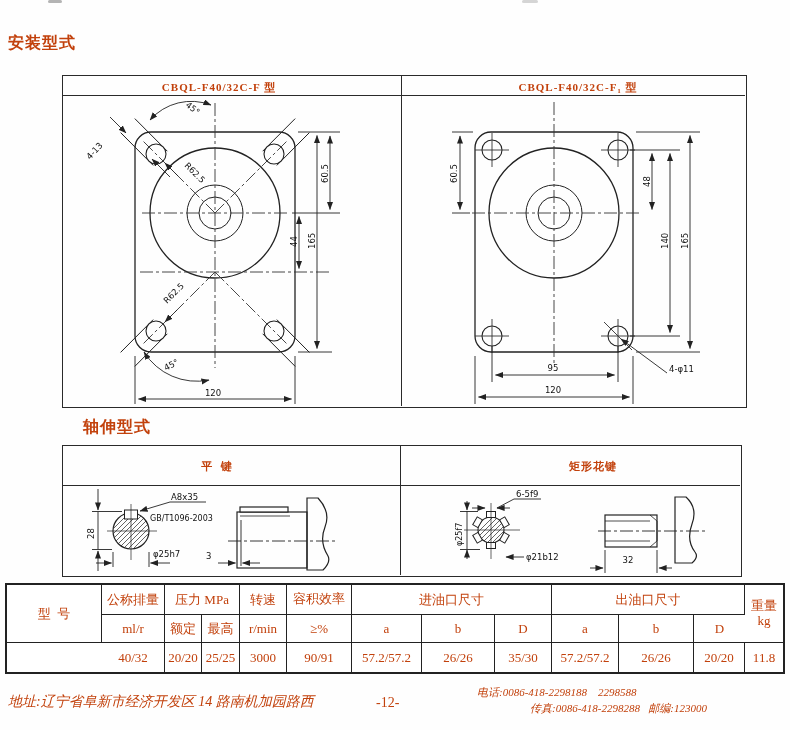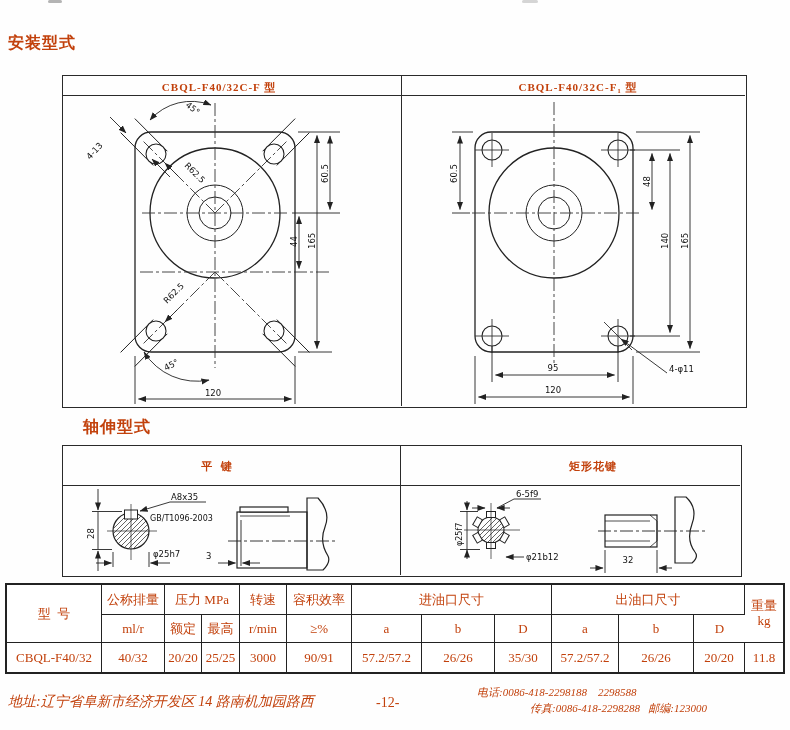--- a/index.html
+++ b/index.html
@@ -286,39 +286,38 @@
       <text x="526" y="560">φ21b12</text>
       <text x="628" y="563" text-anchor="middle">32</text>
     </g>
   </svg>
 
   <div class="abs spec" style="left:5px;top:583px;width:776px;height:87px;">
     <div class="c" style="grid-row:1/3;grid-column:1;">型  号</div>
     <div class="c" style="grid-row:1;grid-column:2;">公称排量</div>
     <div class="c" style="grid-row:1;grid-column:3/5;">压力 MPa</div>
     <div class="c" style="grid-row:1;grid-column:5;">转速</div>
-    <div class="c" style="grid-row:1;grid-column:6;">容积效率</div>
+    <div class="c" style="grid-row:1;grid-column:6;font-family:Liberation Mono, monospace;">容积效率</div>
     <div class="c" style="grid-row:1;grid-column:7/10;">进油口尺寸</div>
     <div class="c" style="grid-row:1;grid-column:10/13;">出油口尺寸</div>
     <div class="c two nbr" style="grid-row:1/3;grid-column:13;">
       <span>重量</span>
       <span>kg</span>
     </div>
     <div class="c" style="grid-row:2;grid-column:2;">ml/r</div>
     <div class="c" style="grid-row:2;grid-column:3;">额定</div>
     <div class="c" style="grid-row:2;grid-column:4;">最高</div>
     <div class="c" style="grid-row:2;grid-column:5;">r/min</div>
     <div class="c" style="grid-row:2;grid-column:6;">≥%</div>
     <div class="c" style="grid-row:2;grid-column:7;">a</div>
     <div class="c" style="grid-row:2;grid-column:8;">b</div>
     <div class="c" style="grid-row:2;grid-column:9;">D</div>
     <div class="c" style="grid-row:2;grid-column:10;">a</div>
     <div class="c" style="grid-row:2;grid-column:11;">b</div>
     <div class="c nbr" style="grid-row:2;grid-column:12;">D</div>
-    <div class="c nbb" style="grid-row:3;grid-column:1;">CBQL-F40/32</div>
     <div class="c nbb" style="grid-row:3;grid-column:2;">40/32</div>
     <div class="c nbb" style="grid-row:3;grid-column:3;">20/20</div>
     <div class="c nbb" style="grid-row:3;grid-column:4;">25/25</div>
     <div class="c nbb" style="grid-row:3;grid-column:5;">3000</div>
     <div class="c nbb" style="grid-row:3;grid-column:6;">90/91</div>
     <div class="c nbb" style="grid-row:3;grid-column:7;">57.2/57.2</div>
     <div class="c nbb" style="grid-row:3;grid-column:8;">26/26</div>
     <div class="c nbb" style="grid-row:3;grid-column:9;">35/30</div>
     <div class="c nbb" style="grid-row:3;grid-column:10;">57.2/57.2</div>
     <div class="c nbb" style="grid-row:3;grid-column:11;">26/26</div>

